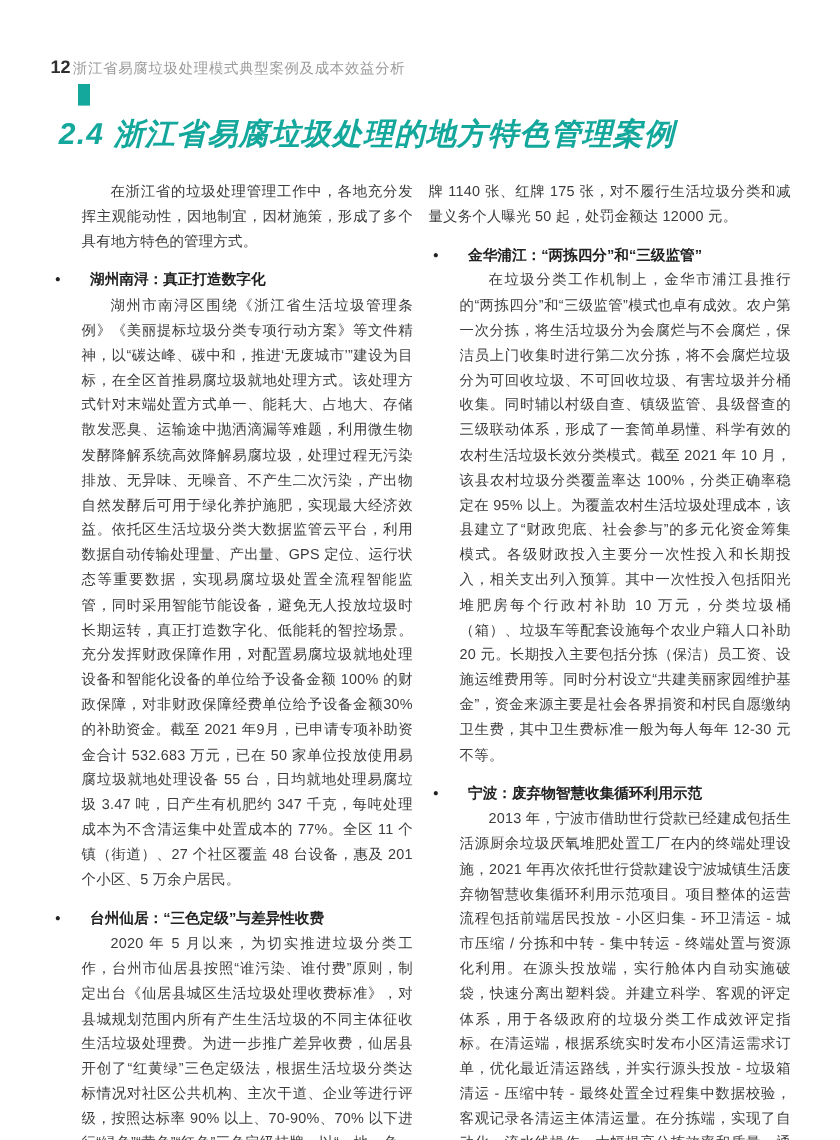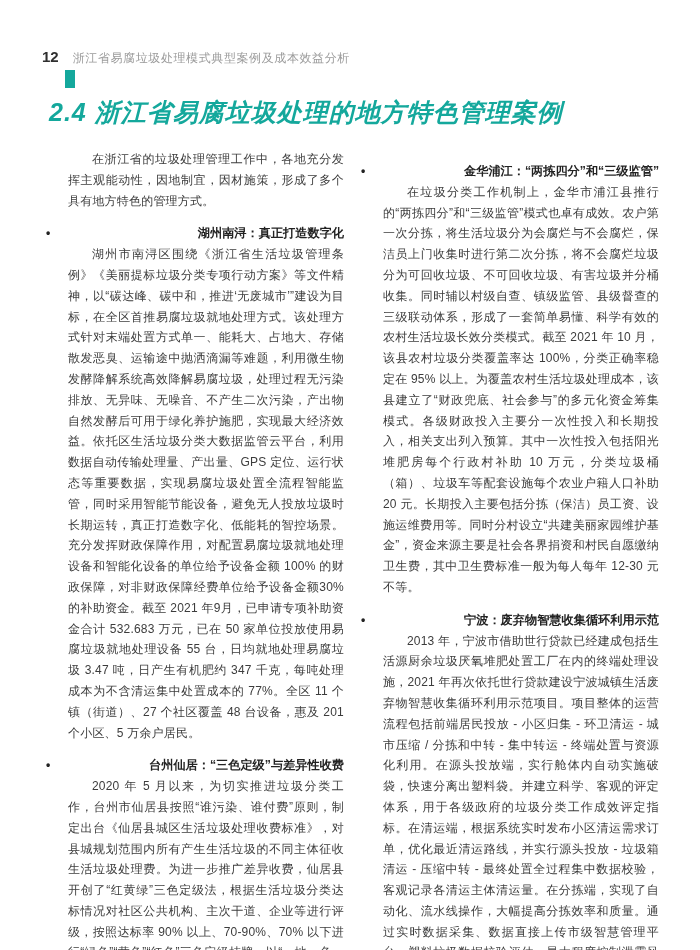--- a/index.html
+++ b/index.html
@@ -12,21 +12,21 @@
     font-family: "Liberation Sans", sans-serif;
     -webkit-font-smoothing: antialiased;
   }
   .running-header {
     position: absolute;
     top: 49px;
     left: 42px;
     right: 42px;
     display: flex;
     align-items: baseline;
-    gap: 14px;
+    gap: 2px;
   }
   .page-num {
     font-size: 15px;
     font-weight: 700;
     color: #2f2f2f;
     line-height: 1;
   }
   .running-title {
     font-size: 12px;
     color: #9b9b9b;
@@ -80,21 +80,21 @@
     font-weight: 700;
     color: #222222;
   }
   .bullet {
     flex: none;
     width: 29px;
     padding-left: 4px;
     font-weight: 700;
     color: #222222;
   }
-  .heading-text { flex: 1; text-align: right; }
+  .heading-text { flex: 1; }
 </style>
 </head>
 <body>
 
 <div class="page">
 
   <header class="running-header">
     <span class="page-num">12</span>
     <span class="running-title">浙江省易腐垃圾处理模式典型案例及成本效益分析</span>
   </header>
@@ -119,20 +119,21 @@
       <div>
         <div class="item-heading">
           <span class="bullet">•</span>
           <span class="heading-text">台州仙居：“三色定级”与差异性收费</span>
         </div>
         <p class="para indent">2020 年 5 月以来，为切实推进垃圾分类工作，台州市仙居县按照“谁污染、谁付费”原则，制定出台《仙居县城区生活垃圾处理收费标准》，对县城规划范围内所有产生生活垃圾的不同主体征收生活垃圾处理费。为进一步推广差异收费，仙居县开创了“红黄绿”三色定级法，根据生活垃圾分类达标情况对社区公共机构、主次干道、企业等进行评级，按照达标率 90% 以上、70-90%、70% 以下进行“绿色”“黄色”“红色”三色定级挂牌，以“一地一色一牌”督促问题整改落实。同时，加强反面约束，对不履行生活垃圾分类和减量义务的单位和个人进行曝光与处罚，逐步实现差异化收费常态化监管。截至 2021 年 8 月，共发放绿牌 320 张、黄</p>
       </div>
     </div>
 
     <div class="col">
+      <p class="para">牌 1140 张、红牌 175 张，对不履行生活垃圾分类和减量义务个人曝光 50 起，处罚金额达 12000 元。</p>
 
       <div>
         <div class="item-heading">
           <span class="bullet">•</span>
           <span class="heading-text">金华浦江：“两拣四分”和“三级监管”</span>
         </div>
         <p class="para indent">在垃圾分类工作机制上，金华市浦江县推行的“两拣四分”和“三级监管”模式也卓有成效。农户第一次分拣，将生活垃圾分为会腐烂与不会腐烂，保洁员上门收集时进行第二次分拣，将不会腐烂垃圾分为可回收垃圾、不可回收垃圾、有害垃圾并分桶收集。同时辅以村级自查、镇级监管、县级督查的三级联动体系，形成了一套简单易懂、科学有效的农村生活垃圾长效分类模式。截至 2021 年 10 月，该县农村垃圾分类覆盖率达 100%，分类正确率稳定在 95% 以上。为覆盖农村生活垃圾处理成本，该县建立了“财政兜底、社会参与”的多元化资金筹集模式。各级财政投入主要分一次性投入和长期投入，相关支出列入预算。其中一次性投入包括阳光堆肥房每个行政村补助 10 万元，分类垃圾桶（箱）、垃圾车等配套设施每个农业户籍人口补助 20 元。长期投入主要包括分拣（保洁）员工资、设施运维费用等。同时分村设立“共建美丽家园维护基金”，资金来源主要是社会各界捐资和村民自愿缴纳卫生费，其中卫生费标准一般为每人每年 12-30 元不等。</p>
       </div>
 
       <div>

